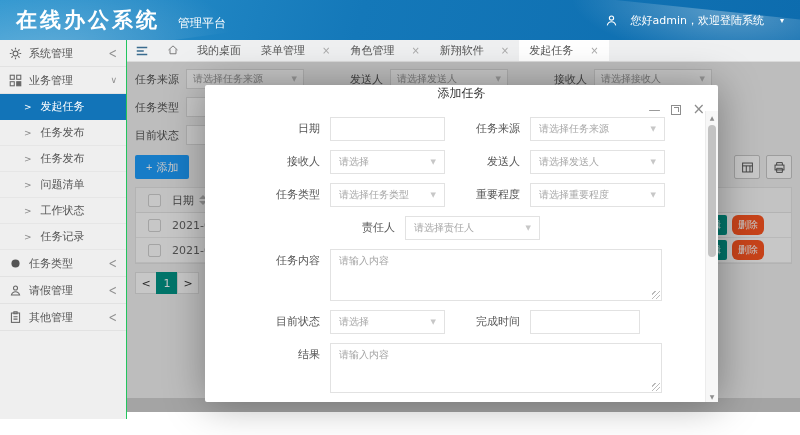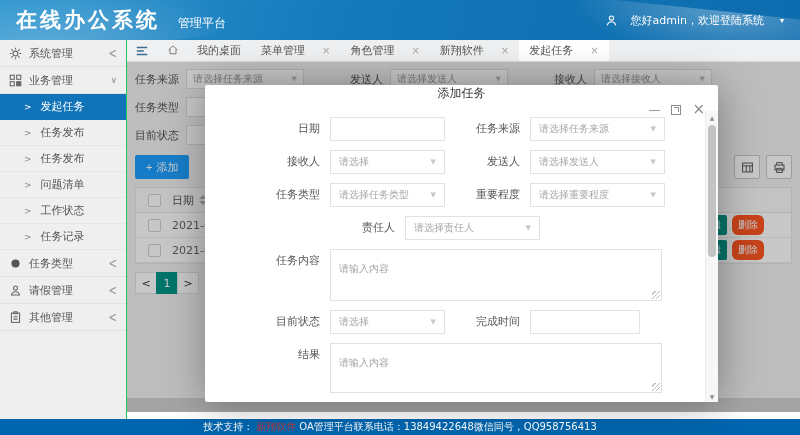--- a/index.html
+++ b/index.html
@@ -108,21 +108,21 @@
   .ml { font-size:11px; color:#555; line-height:24px; text-align:right; padding-right:10px; }
   .ml1 { width:125px; } .ml2 { width:85px; }
   .ctl { height:24px; border:1px solid #e2e2e2; background:#fff; font-size:10px; color:#a6a6a6;
     display:flex; align-items:center; padding:0 8px; }
   .c1 { width:115px; } .c2 { width:135px; } .c-empty { width:115px; height:24px; }
   .ctl .car { margin-left:auto; color:#c7c7c7; font-size:7px; }
   .ctl-input { width:115px; height:24px; border:1px solid #e2e2e2; padding:0 8px; font-size:10px;
     color:#333; outline:none; background:#fff; }
   .ctl-input.w-time { width:110px; }
   .ta-wrap { position:relative; }
-  .ctl-ta { width:332px; height:52px; border:1px solid #e2e2e2; padding:12px 8px; font-size:10px;
+  .ctl-ta { width:332px; height:52px; border:1px solid #e2e2e2; padding:4px 8px; font-size:10px;
     color:#333; resize:none; outline:none; display:block; background:#fff; }
   .ctl-ta.short { height:50px; }
   .ctl-ta::placeholder, .ctl-input::placeholder { color:#a6a6a6; }
   .ta-wrap::after { content:""; position:absolute; right:2px; bottom:2px; width:8px; height:8px;
     background:repeating-linear-gradient(135deg, transparent 0 2px, #bbb 2px 3px); }
 
   
   .footer { position:absolute; left:0; right:0; bottom:0; height:16px; background:#0066b0; color:#fff;
     font-size:10px; display:flex; align-items:center; justify-content:center; gap:3px; }
   .vendor { color:#c23a3a; }
@@ -450,19 +450,14 @@
       </div>
     </div>
 
     <div class="m-scrollbar">
       <span class="sb-arrow sb-up">▲</span>
       <span class="sb-thumb"></span>
       <span class="sb-arrow sb-dn">▼</span>
     </div>
   </div>
 
-  <div class="footer">
-    <span>技术支持：</span>
-    <span class="vendor">新翔软件</span>
-    <span>OA管理平台联系电话：13849422648微信同号，QQ958756413</span>
-  </div>
 
 </div>
 
 </body></html>

